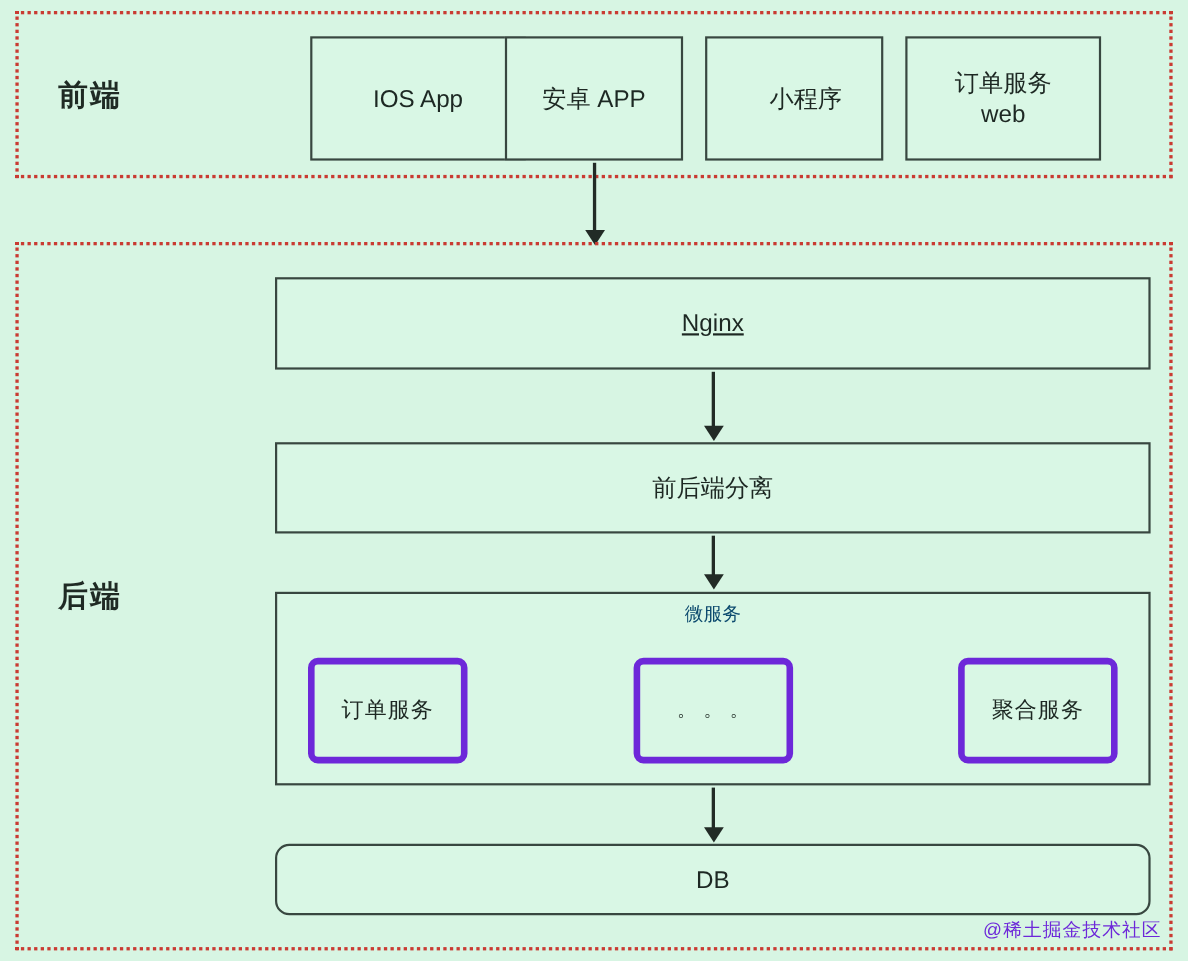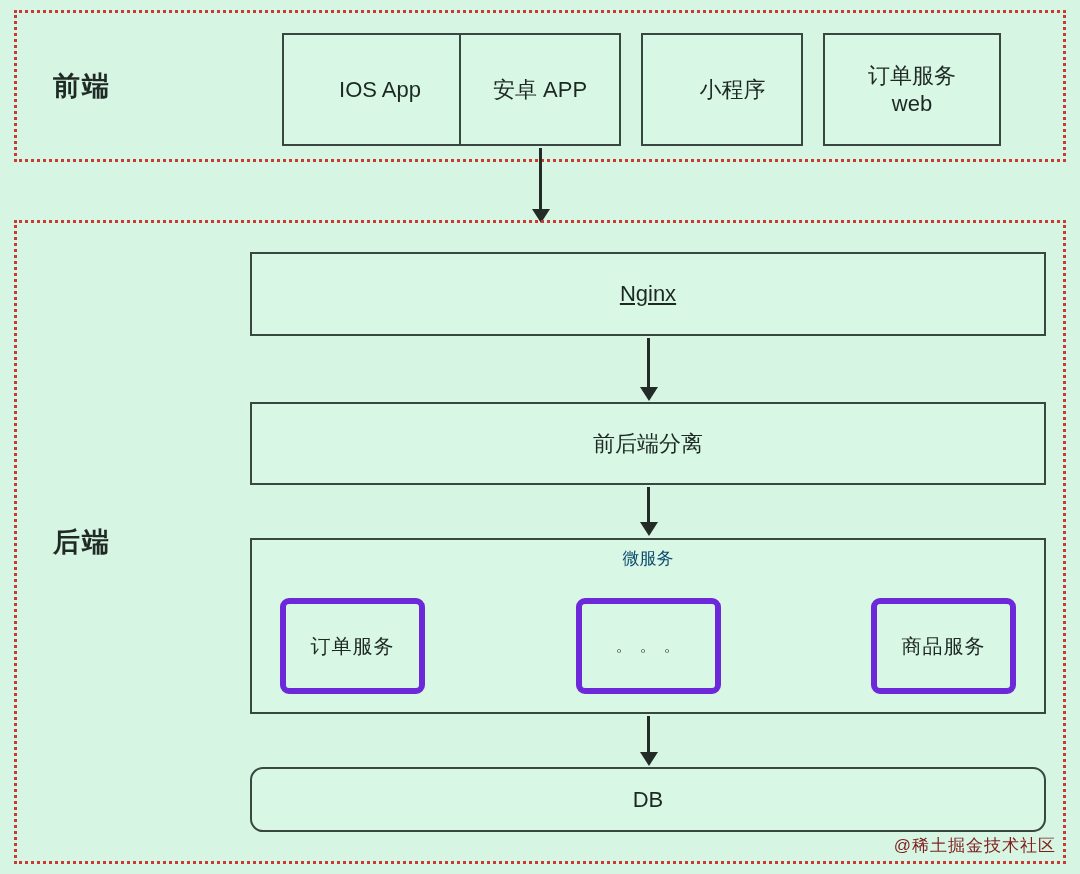--- a/index.html
+++ b/index.html
@@ -152,21 +152,21 @@
   #arrow-nginx-aggr { left: 647px; top: 338px; height: 50px; }
   #arrow-aggr-micro { left: 647px; top: 487px; height: 36px; }
   #arrow-micro-db   { left: 647px; top: 716px; height: 37px; }
 
   
   #watermark {
     position: absolute;
     right: 24px;
     bottom: 17px;
     font-size: 17px;
-    color: #7f1d1d;
+    color: #6d28d9;
     letter-spacing: 1px;
     white-space: nowrap;
   }
 </style>
 </head>
 <body>
 
 <div id="diagram">
 
   <div class="layer" id="layer-frontend">
@@ -198,21 +198,21 @@
 
   <div class="node" id="node-aggr">前后端分离</div>
 
   <div class="arrow" id="arrow-aggr-micro"></div>
 
   <div class="node" id="node-micro">
     <div class="micro-title">微服务</div>
     <div class="micro-row">
       <div class="micro-item">订单服务</div>
       <div class="micro-item dots">。。。</div>
-      <div class="micro-item">商品服务</div>
+      <div class="micro-item">聚合服务</div>
     </div>
   </div>
 
   <div class="arrow" id="arrow-micro-db"></div>
 
   <div class="node" id="node-db">DB</div>
 
   <div id="watermark">@稀土掘金技术社区</div>
 
 </div>

